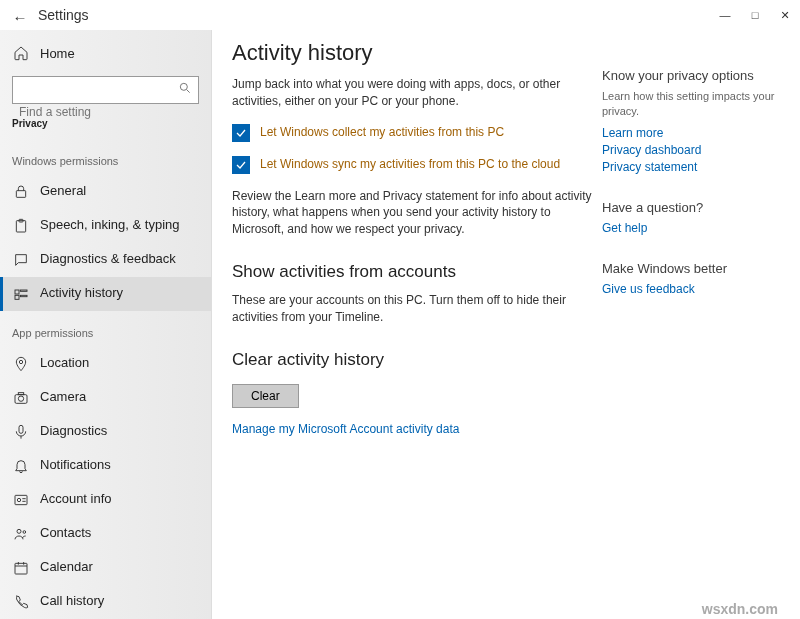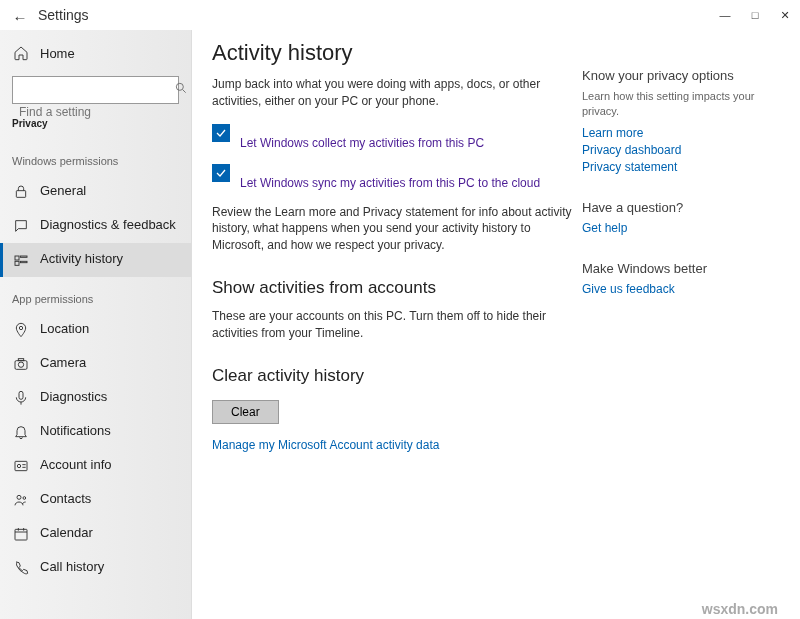--- a/index.html
+++ b/index.html
@@ -5,21 +5,21 @@
 * { box-sizing: border-box; margin: 0; padding: 0; font-family: "Segoe UI", Arial, sans-serif; }
 body { width: 800px; height: 619px; background: #fff; overflow: hidden; position: relative; }
 
 .titlebar { height: 30px; display: flex; align-items: center; padding-left: 8px; }
 .titlebar .back { width: 24px; text-align: center; font-size: 15px; color: #333; cursor: pointer; }
 .titlebar .title { font-size: 14px; color: #333; margin-left: 6px; }
 .titlebar .spacer { flex: 1; }
 .titlebar .winbtn { width: 30px; height: 30px; display: flex; align-items: center; justify-content: center; font-size: 11px; color: #333; cursor: pointer; }
 
 .layout { display: flex; height: 589px; }
-.sidebar { width: 192px; background: linear-gradient(to right, #f3f3f3, #e8e8e8); padding-top: 8px; border-right: 1px solid #ddd; }
+.sidebar { width: 212px; background: linear-gradient(to right, #f3f3f3, #e8e8e8); padding-top: 8px; border-right: 1px solid #ddd; }
 .sidebar .home { display: flex; align-items: center; padding: 6px 12px; cursor: pointer; }
 .sidebar .icon { width: 18px; height: 18px; display: inline-flex; align-items: center; justify-content: center; margin-right: 10px; color: #333; }
 .sidebar .icon svg { width: 16px; height: 16px; stroke: #333; fill: none; stroke-width: 1.4; }
 .sidebar .label { font-size: 13px; color: #222; }
 
 .search { margin: 8px 12px 10px 12px; display: flex; align-items: center; border: 1px solid #999; background: #fff; height: 28px; padding: 0 6px; }
 .search input { border: none; outline: none; flex: 1; font-size: 12px; background: transparent; margin-top: 44px; }
 .search .sicon { width: 14px; color: #666; }
 
 .section-head { font-size: 10px; font-weight: 600; color: #222; padding: 4px 12px 10px 12px; }
@@ -32,21 +32,21 @@
 .content { width: 370px; }
 .aside { width: 180px; padding-top: 28px; }
 
 h1.page { font-size: 22px; font-weight: 400; color: #222; margin-bottom: 10px; }
 h2.sub { font-size: 17px; font-weight: 400; color: #222; margin: 24px 0 10px 0; }
 .desc { font-size: 12px; color: #333; line-height: 1.4; margin-bottom: 14px; }
 
 .checkrow { display: flex; align-items: flex-start; margin-bottom: 14px; cursor: pointer; }
 .cbox { width: 18px; height: 18px; background: #0063b1; display: flex; align-items: center; justify-content: center; margin-right: 10px; flex-shrink: 0; }
 .cbox svg { width: 12px; height: 12px; stroke: #fff; stroke-width: 2.5; fill: none; }
-.clabel { font-size: 12px; color: #4c1d95; padding-top: 1px; margin-top: 11px; }
+.clabel { font-size: 12px; color: #a16207; padding-top: 1px; }
 
 .btn { display: inline-block; background: #ccc; border: 1px solid #999; padding: 4px 18px; font-size: 12px; cursor: pointer; margin: 4px 0 14px 0; }
 .link { color: #0063b1; font-size: 12px; cursor: pointer; display: block; margin-bottom: 4px; }
 
 .aside h3 { font-size: 13px; font-weight: 400; color: #404040; margin-bottom: 6px; }
 .aside p { font-size: 11px; color: #666; line-height: 1.4; margin-bottom: 6px; }
 .aside .link { font-size: 12px; margin-bottom: 3px; }
 .aside .block { margin-bottom: 26px; }
 
 .watermark { position: absolute; bottom: 2px; right: 22px; font-size: 14px; color: #aaa; font-weight: bold; }
@@ -89,20 +89,29 @@
           <svg viewBox="0 0 24 24">
             <rect x="5" y="10" width="14" height="10" rx="1"></rect>
             <path d="M8 10V7a4 4 0 0 1 8 0v3"></path>
           </svg>
         </span>
       <span class="label">General</span>
     </div>
     <div class="navitem">
       <span class="icon">
           <svg viewBox="0 0 24 24">
+            <rect x="5" y="4" width="14" height="17" rx="1"></rect>
+            <rect x="9" y="2" width="6" height="4" rx="1"></rect>
+          </svg>
+        </span>
+      <span class="label">Speech, inking, &amp; typing</span>
+    </div>
+    <div class="navitem">
+      <span class="icon">
+          <svg viewBox="0 0 24 24">
             <path d="M4 4h16v12H8l-4 4z"></path>
           </svg>
         </span>
       <span class="label">Diagnostics &amp; feedback</span>
     </div>
     <div class="navitem active">
       <span class="icon">
           <svg viewBox="0 0 24 24">
             <rect x="3" y="6" width="6" height="6"></rect>
             <rect x="11" y="6" width="10" height="2"></rect>

